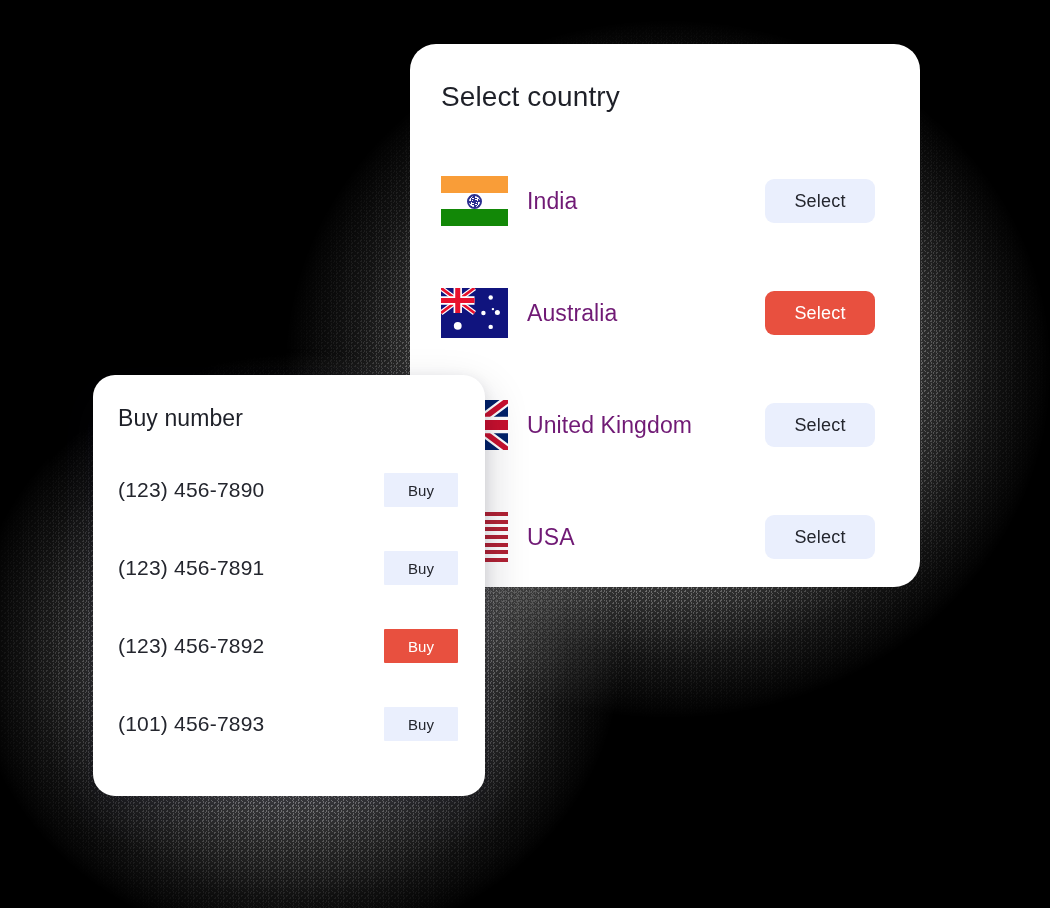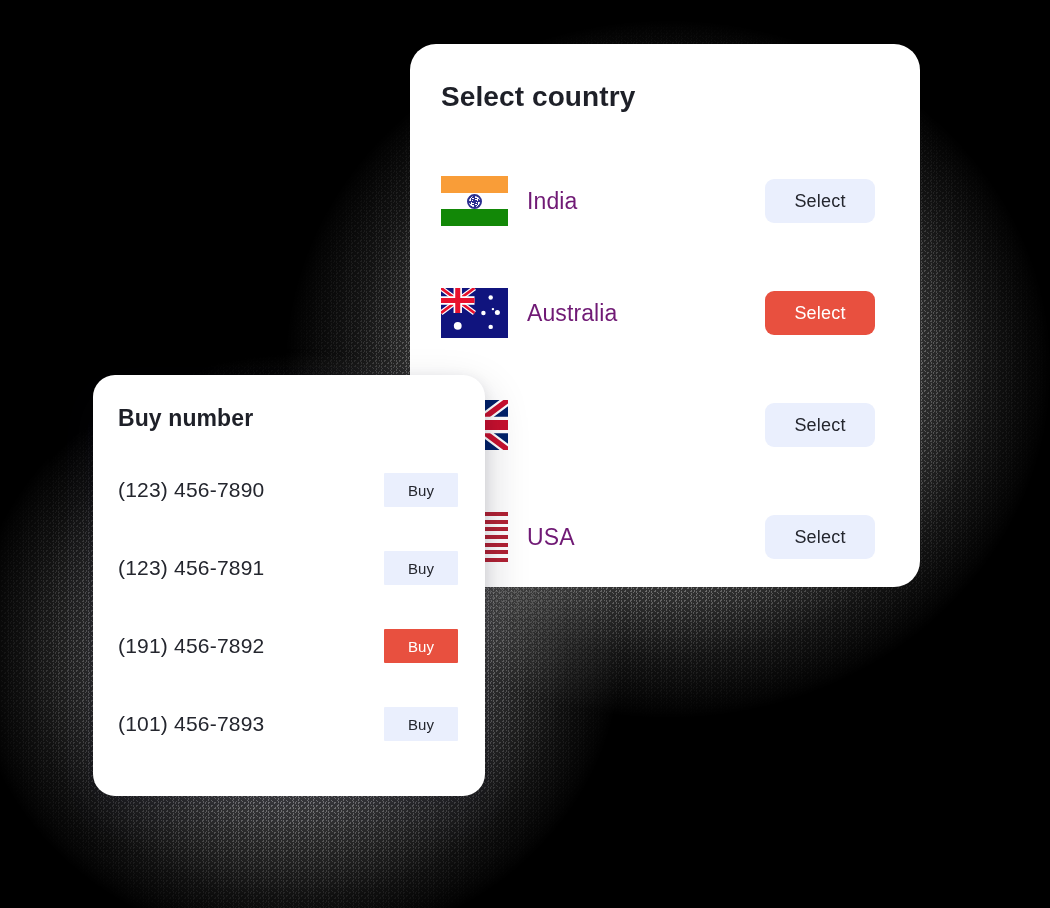--- a/index.html
+++ b/index.html
@@ -102,21 +102,21 @@
     height: 421px;
     border-radius: 22px;
     box-shadow: 0 18px 46px rgba(18,20,40,0.20),
                 0 4px 14px rgba(18,20,40,0.10);
   }
 
   
   .card-title {
     position: absolute;
     color: #1e2028;
-    font-weight: 700;
+    font-weight: 400;
     letter-spacing: 0.1px;
     white-space: nowrap;
   }
   #country-title {
     left: 31px;
     top: 36px;
     font-size: 28px;
     line-height: 34px;
   }
   #buy-title {
@@ -315,20 +315,21 @@
       <div class="country-row">
         <div class="flag">
           <svg viewBox="0 0 120 90" width="67" height="50" preserveAspectRatio="none">
             <rect width="120" height="90" fill="#012169"></rect>
             <path d="M0,0 L120,90 M120,0 L0,90" stroke="#fff" stroke-width="18"></path>
             <path d="M0,0 L120,90 M120,0 L0,90" stroke="#c8102e" stroke-width="10"></path>
             <path d="M60,0 V90 M0,45 H120" stroke="#fff" stroke-width="30"></path>
             <path d="M60,0 V90 M0,45 H120" stroke="#c8102e" stroke-width="18"></path>
           </svg>
         </div>
+        <div class="country-name">United Kingdom</div>
         <button class="select-btn btn-soft">Select</button>
       </div>
 
       <div class="country-row">
         <div class="flag flag-us">
           <div class="stripe red" style="top:0%"></div>
           <div class="stripe white" style="top:7.69%"></div>
           <div class="stripe red" style="top:15.38%"></div>
           <div class="stripe white" style="top:23.07%"></div>
           <div class="stripe red" style="top:30.76%"></div>
@@ -358,21 +359,21 @@
         <div class="phone-number">(123) 456-7890</div>
         <button class="buy-btn btn-soft">Buy</button>
       </div>
 
       <div class="buy-row">
         <div class="phone-number">(123) 456-7891</div>
         <button class="buy-btn btn-soft">Buy</button>
       </div>
 
       <div class="buy-row">
-        <div class="phone-number">(191) 456-7892</div>
+        <div class="phone-number">(123) 456-7892</div>
         <button class="buy-btn btn-accent">Buy</button>
       </div>
 
       <div class="buy-row">
         <div class="phone-number">(101) 456-7893</div>
         <button class="buy-btn btn-soft">Buy</button>
       </div>
 
     </div>
   </div>

